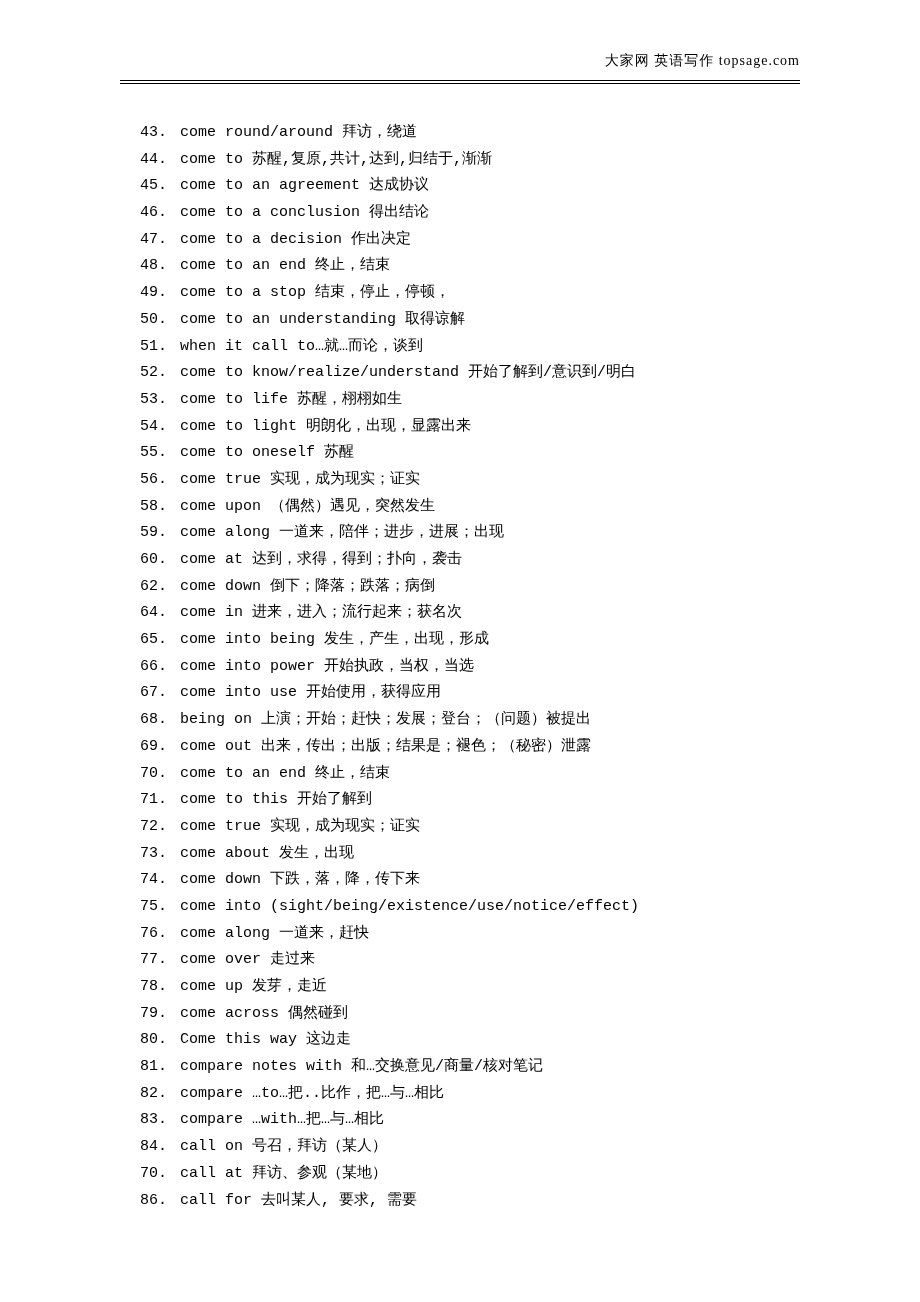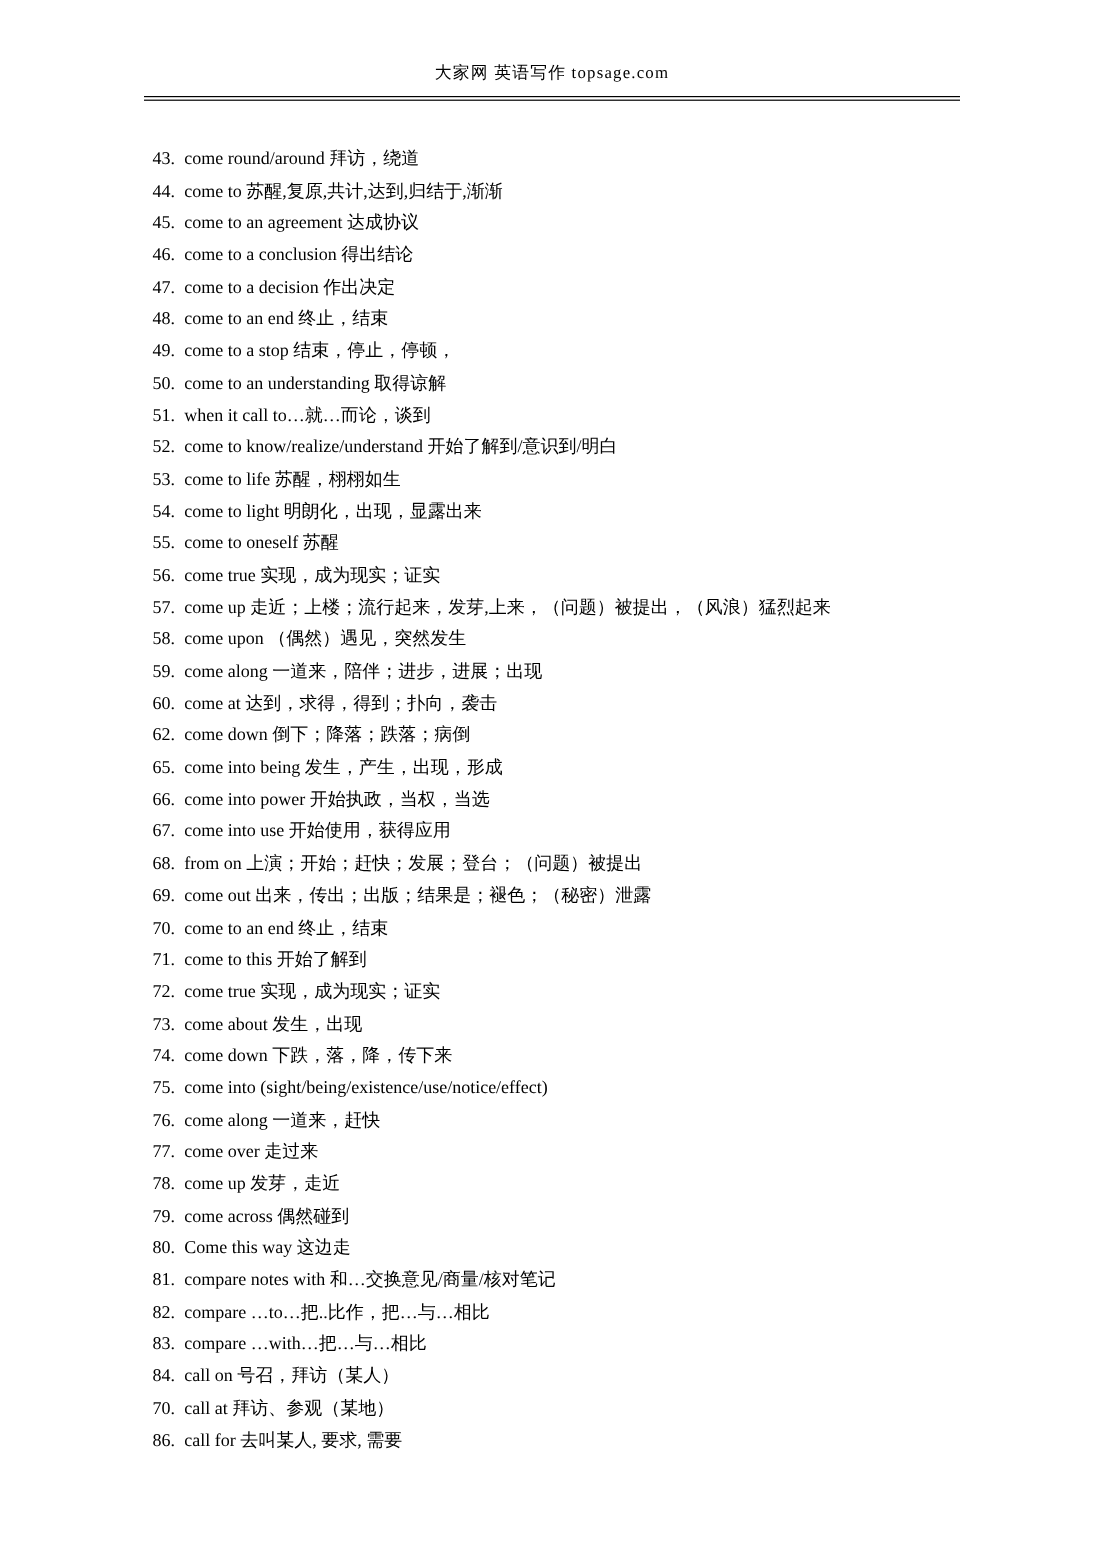--- a/index.html
+++ b/index.html
@@ -9,36 +9,37 @@
     font-family: "Times New Roman", "SimSun", serif;
     color: #000000;
     width: 920px;
   }
   .page {
     width: 920px;
     padding: 52px 120px 60px 120px;
     box-sizing: border-box;
   }
   .header {
-    text-align: center;
+    text-align: right;
     font-size: 14px;
     padding-bottom: 6px;
     margin-bottom: 4px;
     letter-spacing: 1px;
   }
   .header-underline {
     border-top: 1.5px solid #000;
     border-bottom: 0.5px solid #000;
     height: 2px;
     margin: 0 0 36px 0;
   }
   ol.vocab-list {
     list-style: none;
     padding: 0;
-    margin: 0;
+    margin: 16px;
+    font-family: Liberation Mono, monospace;
   }
   ol.vocab-list li {
     font-size: 15px;
     line-height: 1.78;
     white-space: nowrap;
     padding-left: 34px;
     text-indent: -34px;
   }
   .num {
     display: inline-block;
@@ -63,29 +64,29 @@
       <li><span class="num">47</span><span class="dot">.</span> <span>come to a decision  作出决定</span></li>
       <li><span class="num">48</span><span class="dot">.</span> <span>come to an end   终止，结束</span></li>
       <li><span class="num">49</span><span class="dot">.</span> <span>come to a stop  结束，停止，停顿，</span></li>
       <li><span class="num">50</span><span class="dot">.</span> <span>come to an understanding  取得谅解</span></li>
       <li><span class="num">51</span><span class="dot">.</span> <span>when it call to…就…而论，谈到</span></li>
       <li><span class="num">52</span><span class="dot">.</span> <span>come to know/realize/understand 开始了解到/意识到/明白</span></li>
       <li><span class="num">53</span><span class="dot">.</span> <span>come to life  苏醒，栩栩如生</span></li>
       <li><span class="num">54</span><span class="dot">.</span> <span>come to light  明朗化，出现，显露出来</span></li>
       <li><span class="num">55</span><span class="dot">.</span> <span>come to oneself 苏醒</span></li>
       <li><span class="num">56</span><span class="dot">.</span> <span>come true   实现，成为现实；证实</span></li>
-      <li><span class="num">57</span><span class="dot">.</span> <span>come up 走近；上楼；流行起来，发芽,上来，（问题）被提出，（风浪）猛烈起来</span></li>
       <li><span class="num">58</span><span class="dot">.</span> <span>come upon  （偶然）遇见，突然发生</span></li>
       <li><span class="num">59</span><span class="dot">.</span> <span>come along   一道来，陪伴；进步，进展；出现</span></li>
       <li><span class="num">60</span><span class="dot">.</span> <span>come at   达到，求得，得到；扑向，袭击</span></li>
       <li><span class="num">62</span><span class="dot">.</span> <span>come down   倒下；降落；跌落；病倒</span></li>
+      <li><span class="num">64</span><span class="dot">.</span> <span>come in   进来，进入；流行起来；获名次</span></li>
       <li><span class="num">65</span><span class="dot">.</span> <span>come into being   发生，产生，出现，形成</span></li>
       <li><span class="num">66</span><span class="dot">.</span> <span>come into power   开始执政，当权，当选</span></li>
       <li><span class="num">67</span><span class="dot">.</span> <span>come into use   开始使用，获得应用</span></li>
-      <li><span class="num">68</span><span class="dot">.</span> <span>from on   上演；开始；赶快；发展；登台；（问题）被提出</span></li>
+      <li><span class="num">68</span><span class="dot">.</span> <span>being on   上演；开始；赶快；发展；登台；（问题）被提出</span></li>
       <li><span class="num">69</span><span class="dot">.</span> <span>come out   出来，传出；出版；结果是；褪色；（秘密）泄露</span></li>
       <li><span class="num">70</span><span class="dot">.</span> <span>come to an end   终止，结束</span></li>
       <li><span class="num">71</span><span class="dot">.</span> <span>come to this   开始了解到</span></li>
       <li><span class="num">72</span><span class="dot">.</span> <span>come true   实现，成为现实；证实</span></li>
       <li><span class="num">73</span><span class="dot">.</span> <span>come about 发生，出现</span></li>
       <li><span class="num">74</span><span class="dot">.</span> <span>come down 下跌，落，降，传下来</span></li>
       <li><span class="num">75</span><span class="dot">.</span> <span>come into (sight/being/existence/use/notice/effect)</span></li>
       <li><span class="num">76</span><span class="dot">.</span> <span>come along 一道来，赶快</span></li>
       <li><span class="num">77</span><span class="dot">.</span> <span>come over 走过来</span></li>
       <li><span class="num">78</span><span class="dot">.</span> <span>come up 发芽，走近</span></li>

